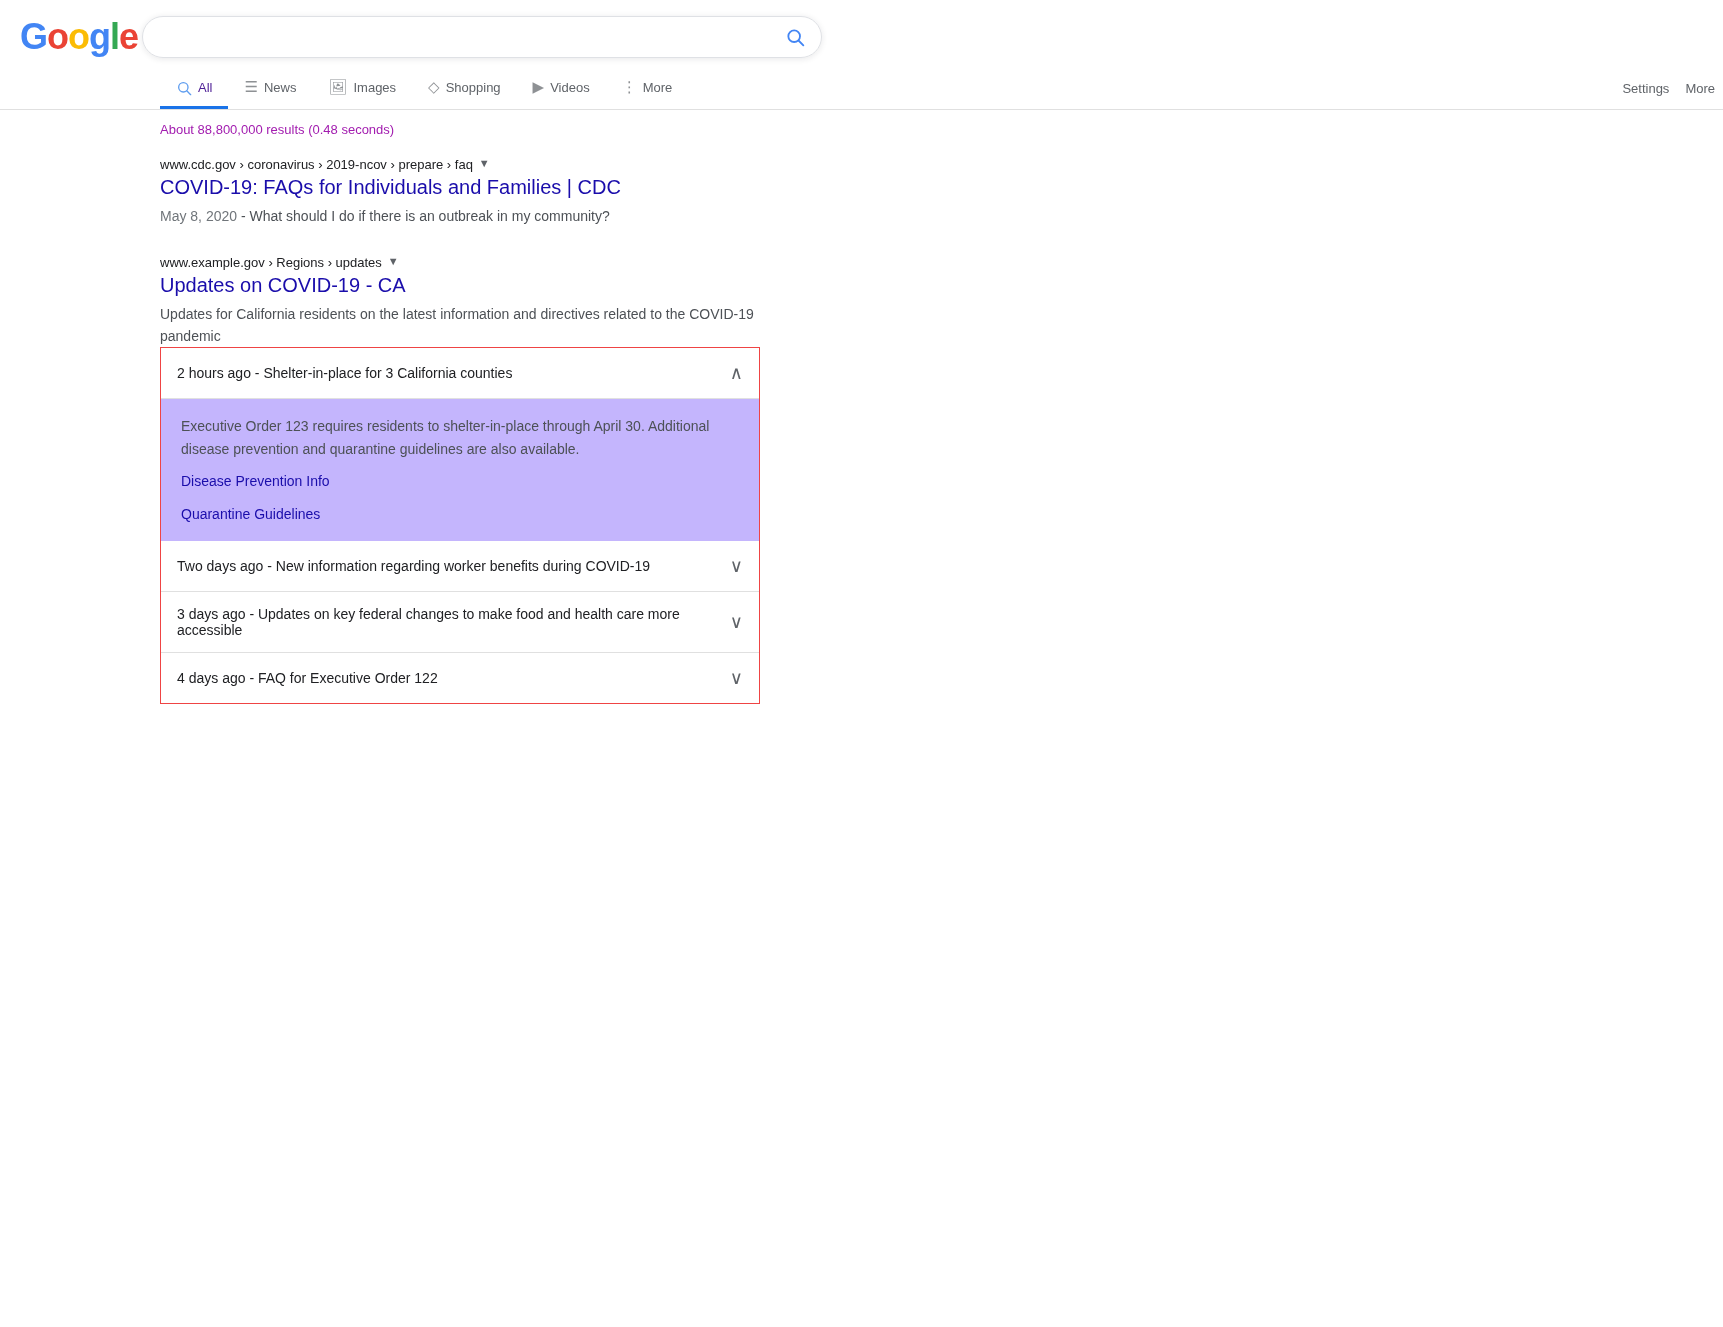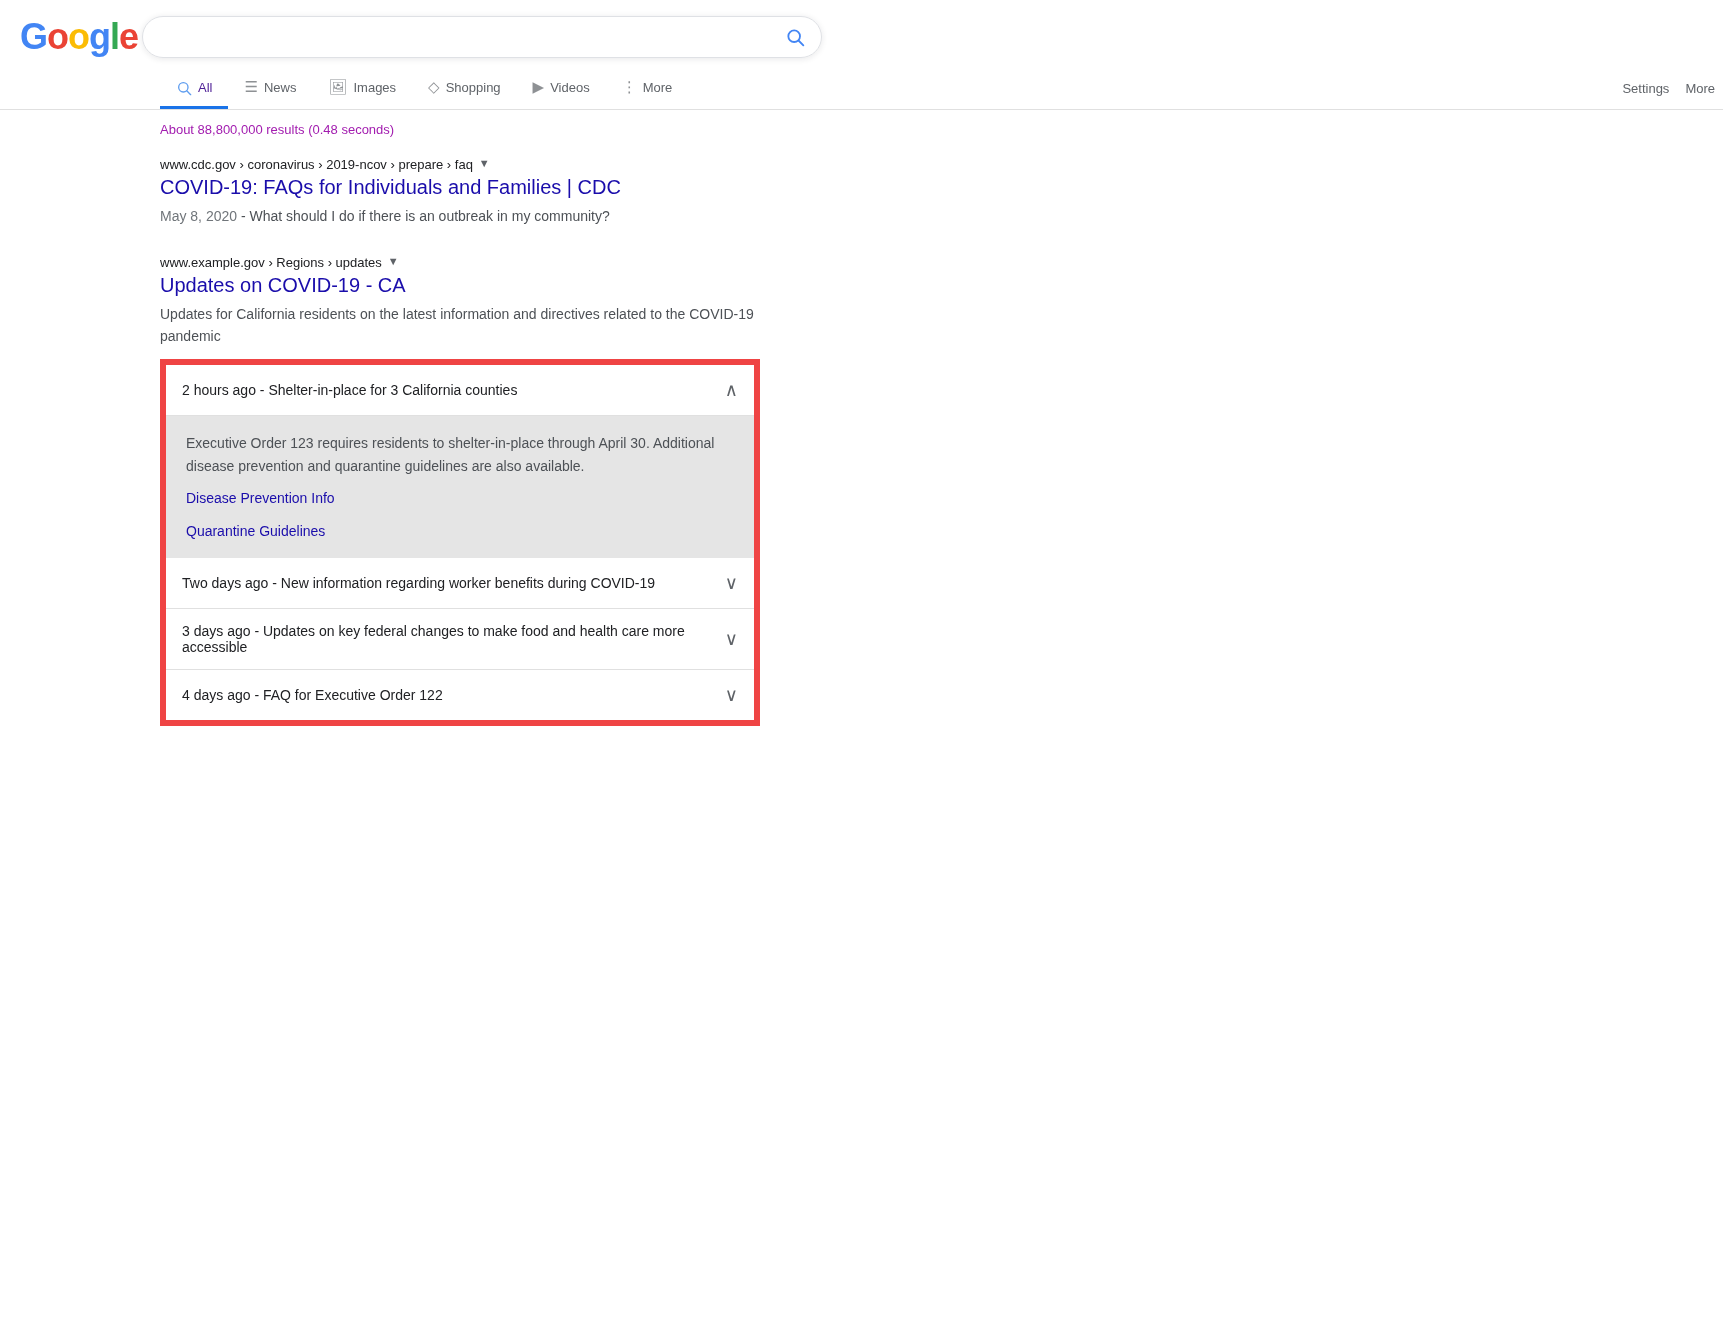--- a/index.html
+++ b/index.html
@@ -128,43 +128,42 @@
     .result-snippet {
       font-size: 14px;
       color: #4d5156;
       line-height: 1.58;
     }
     .result-date {
       color: #70757a;
     }
 
     .expandable-section {
-      border: 6px solid #ef4444;
+      border: 1px solid #ef4444;
       border-radius: 0;
-      margin-top: 12px;
     }
     .expandable-row {
       display: flex;
       justify-content: space-between;
       align-items: center;
       padding: 14px 16px;
       font-size: 14px;
       color: #202124;
       border-bottom: 1px solid #e0e0e0;
       cursor: pointer;
     }
     .expandable-row:last-child {
       border-bottom: none;
     }
     .expandable-row .chevron {
       color: #5f6368;
       font-size: 18px;
     }
     .expanded-content {
-      background: #e5e5e5;
+      background: #c4b5fd;
       padding: 16px 20px;
       font-size: 14px;
       color: #4d5156;
       line-height: 1.6;
     }
     .expanded-content .link-blue {
       display: block;
       color: #1a0dab;
       text-decoration: none;
       margin-top: 10px;

